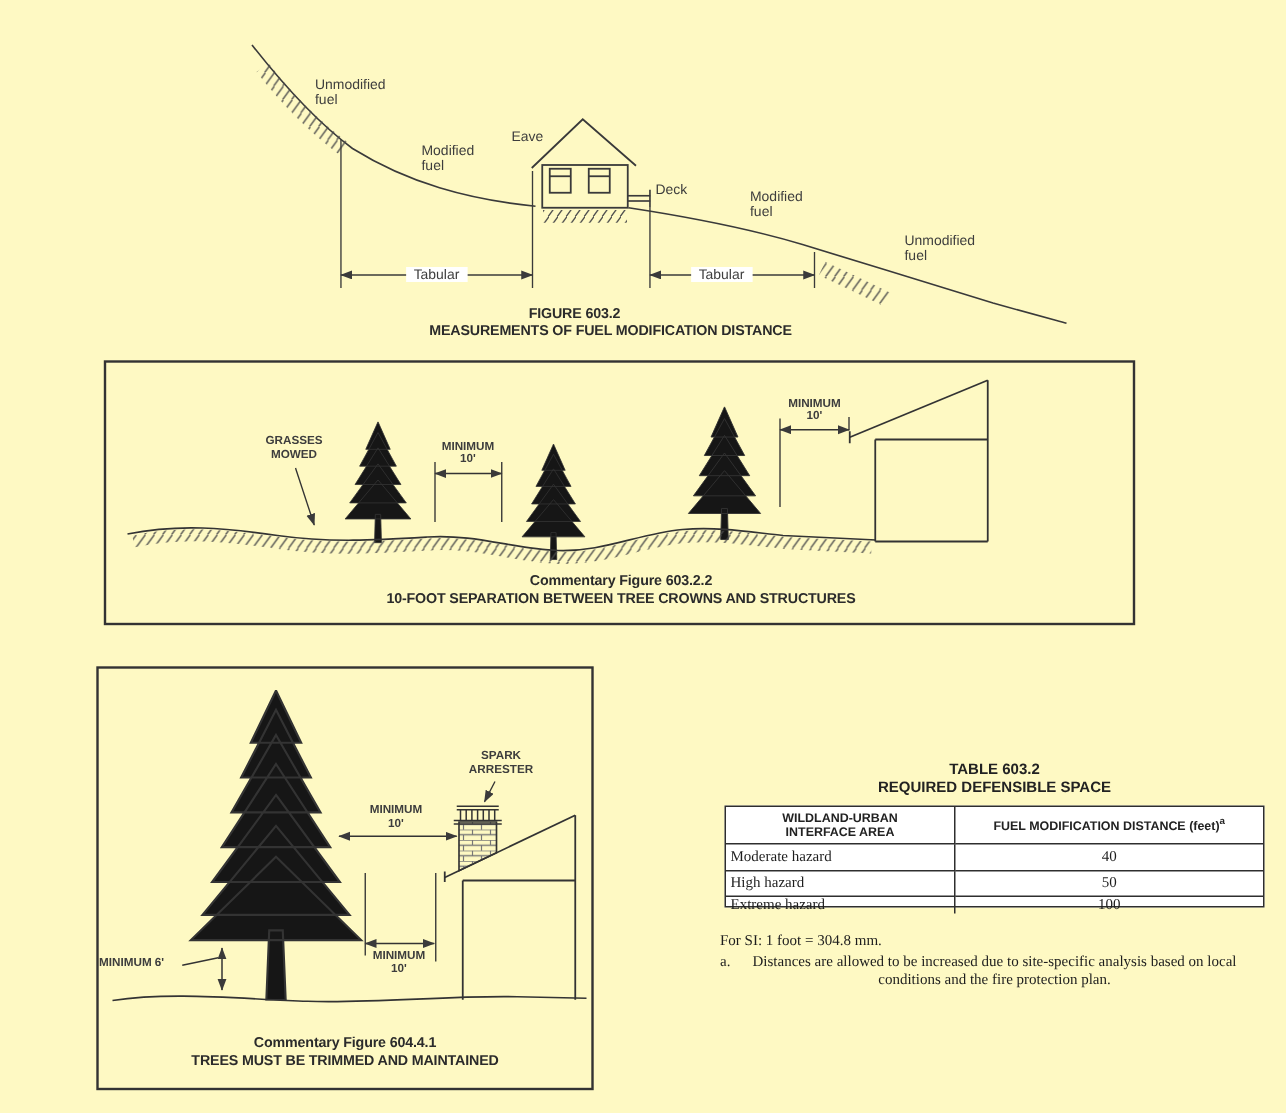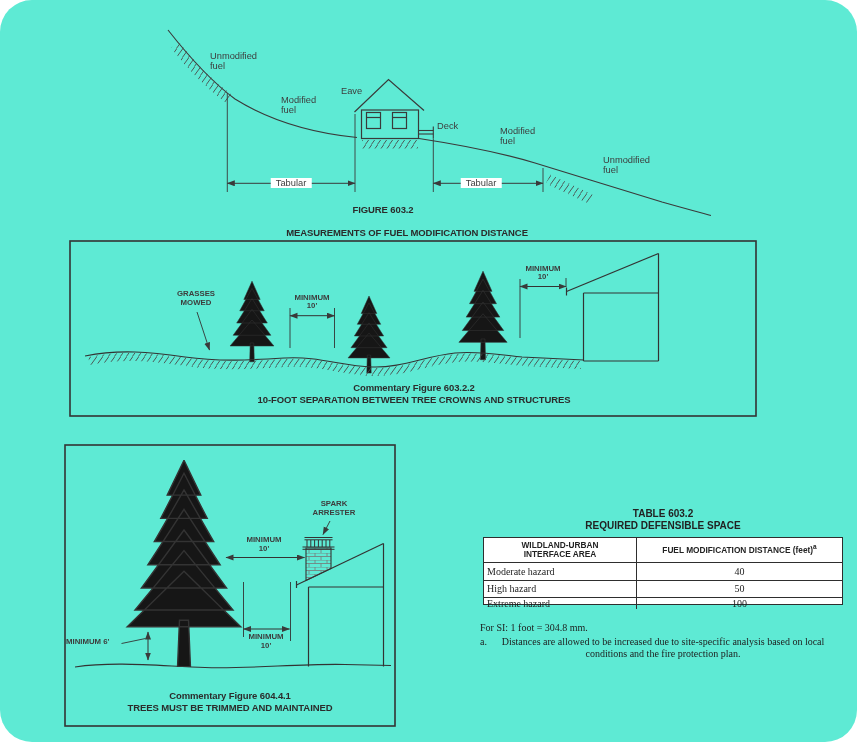--- a/index.html
+++ b/index.html
@@ -1,18 +1,18 @@
 <!DOCTYPE html>
 <html><head>
 <meta charset="utf-8">
 <style>
   html,body { margin:0; padding:0; background:#fff; }
   .page {
-    position:relative; width:857px; height:742px; background:#5eead4;
-    font-family:"Liberation Sans", sans-serif; color:#3d3d3d; overflow:hidden;border-radius:32px;
+    position:relative; width:857px; height:742px; background:#fef9c3;
+    font-family:"Liberation Sans", sans-serif; color:#3d3d3d; overflow:hidden;
   }
   svg.art { position:absolute; left:0; top:0; z-index:0; }
   .lbl {
     position:absolute; z-index:2; font-size:9.3px; line-height:9.8px;
     color:#3d3d3d; white-space:pre; letter-spacing:0;
   }
   .lbl-sm {
     position:absolute; z-index:2; font-size:7.8px; font-weight:700;
     line-height:8.8px; color:#3d3d3d; text-align:center;
     transform:translateX(-50%); white-space:nowrap;
@@ -192,21 +192,21 @@
 
   <div class="lbl" style="left:210px; top:52px;"><span>Unmodified</span><br><span>fuel</span></div>
   <div class="lbl" style="left:281px; top:96px;"><span>Modified</span><br><span>fuel</span></div>
   <div class="lbl" style="left:341px; top:86.5px;">Eave</div>
   <div class="lbl" style="left:437px; top:122px;">Deck</div>
   <div class="lbl" style="left:500px; top:127px;"><span>Modified</span><br><span>fuel</span></div>
   <div class="lbl" style="left:603px; top:156px;"><span>Unmodified</span><br><span>fuel</span></div>
   <div class="dimlabel" style="left:291px; top:178px;">Tabular</div>
   <div class="dimlabel" style="left:481px; top:178px;">Tabular</div>
   <div class="cap" style="left:383px; top:204px;">FIGURE 603.2</div>
-  <div class="cap" style="left:383px; top:227px;padding-left:48px;">MEASUREMENTS OF FUEL MODIFICATION DISTANCE</div>
+  <div class="cap" style="left:383px; top:215px;padding-left:48px;">MEASUREMENTS OF FUEL MODIFICATION DISTANCE</div>
 
   <div class="lbl-sm" style="left:196px; top:290px;"><span>GRASSES</span><br><span>MOWED</span></div>
   <div class="lbl-sm" style="left:312px; top:293.5px;"><span>MINIMUM</span><br><span>10'</span></div>
   <div class="lbl-sm" style="left:543px; top:264.5px;"><span>MINIMUM</span><br><span>10'</span></div>
   <div class="cap" style="left:414px; top:382px;">Commentary Figure 603.2.2</div>
   <div class="cap" style="left:414px; top:394px;">10-FOOT SEPARATION BETWEEN TREE CROWNS AND STRUCTURES</div>
 
   <div class="lbl-sm" style="left:334px; top:500px;"><span>SPARK</span><br><span>ARRESTER</span></div>
   <div class="lbl-sm" style="left:264px; top:536px;"><span>MINIMUM</span><br><span>10'</span></div>
   <div class="lbl-sm" style="left:266px; top:633px;"><span>MINIMUM</span><br><span>10'</span></div>

